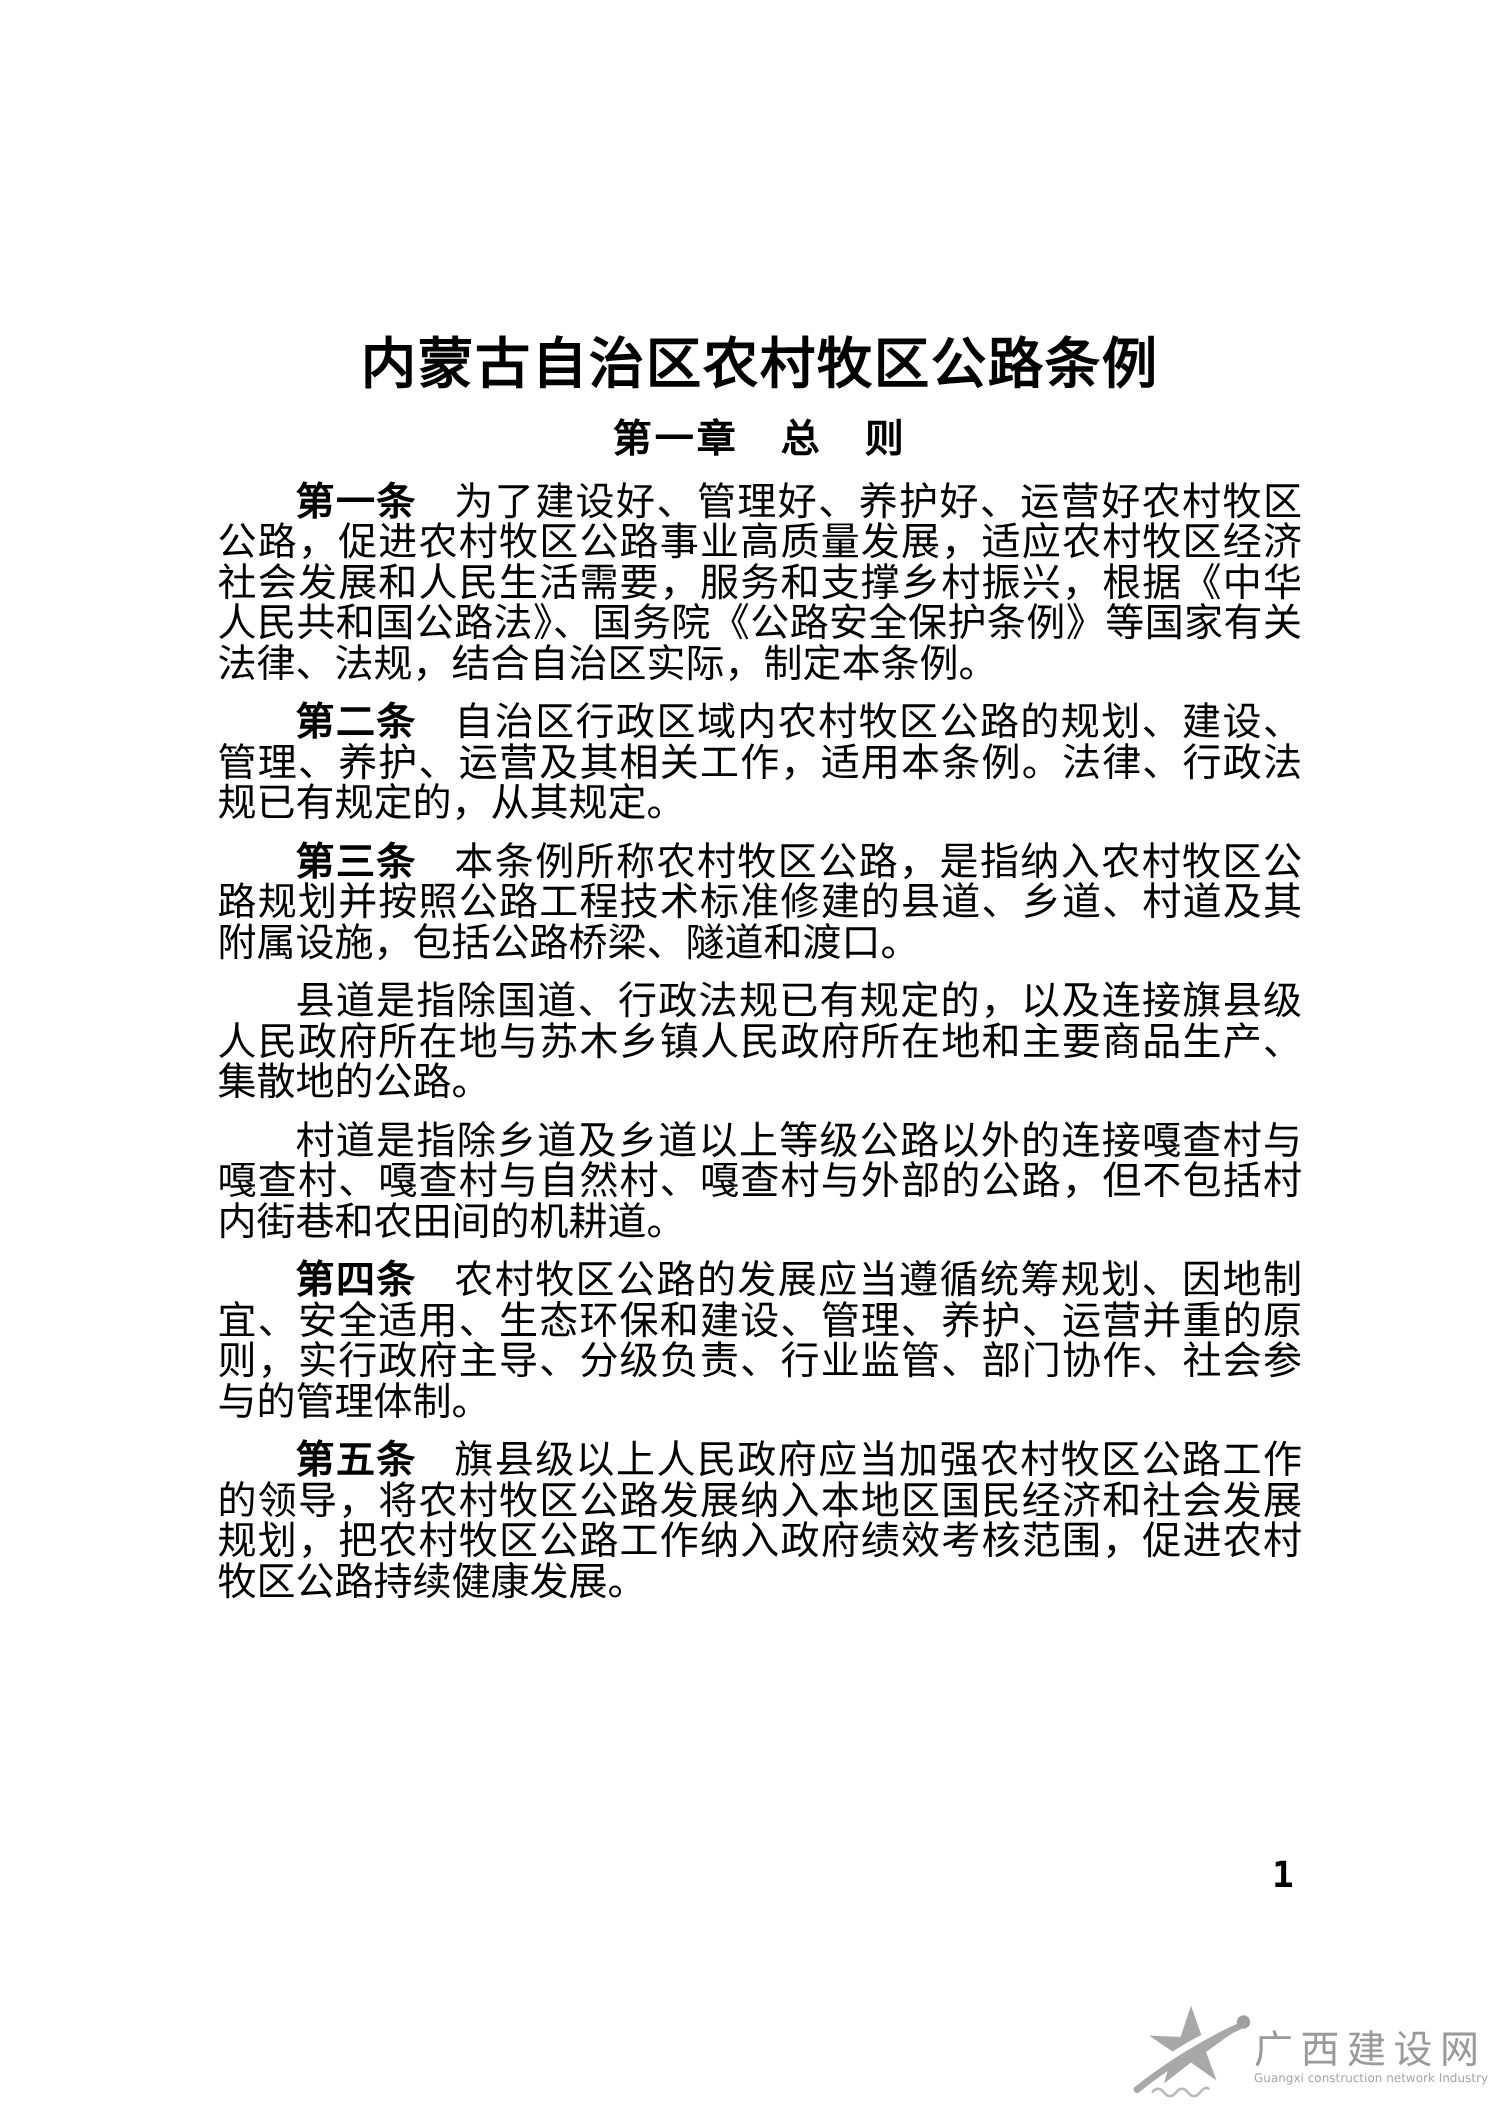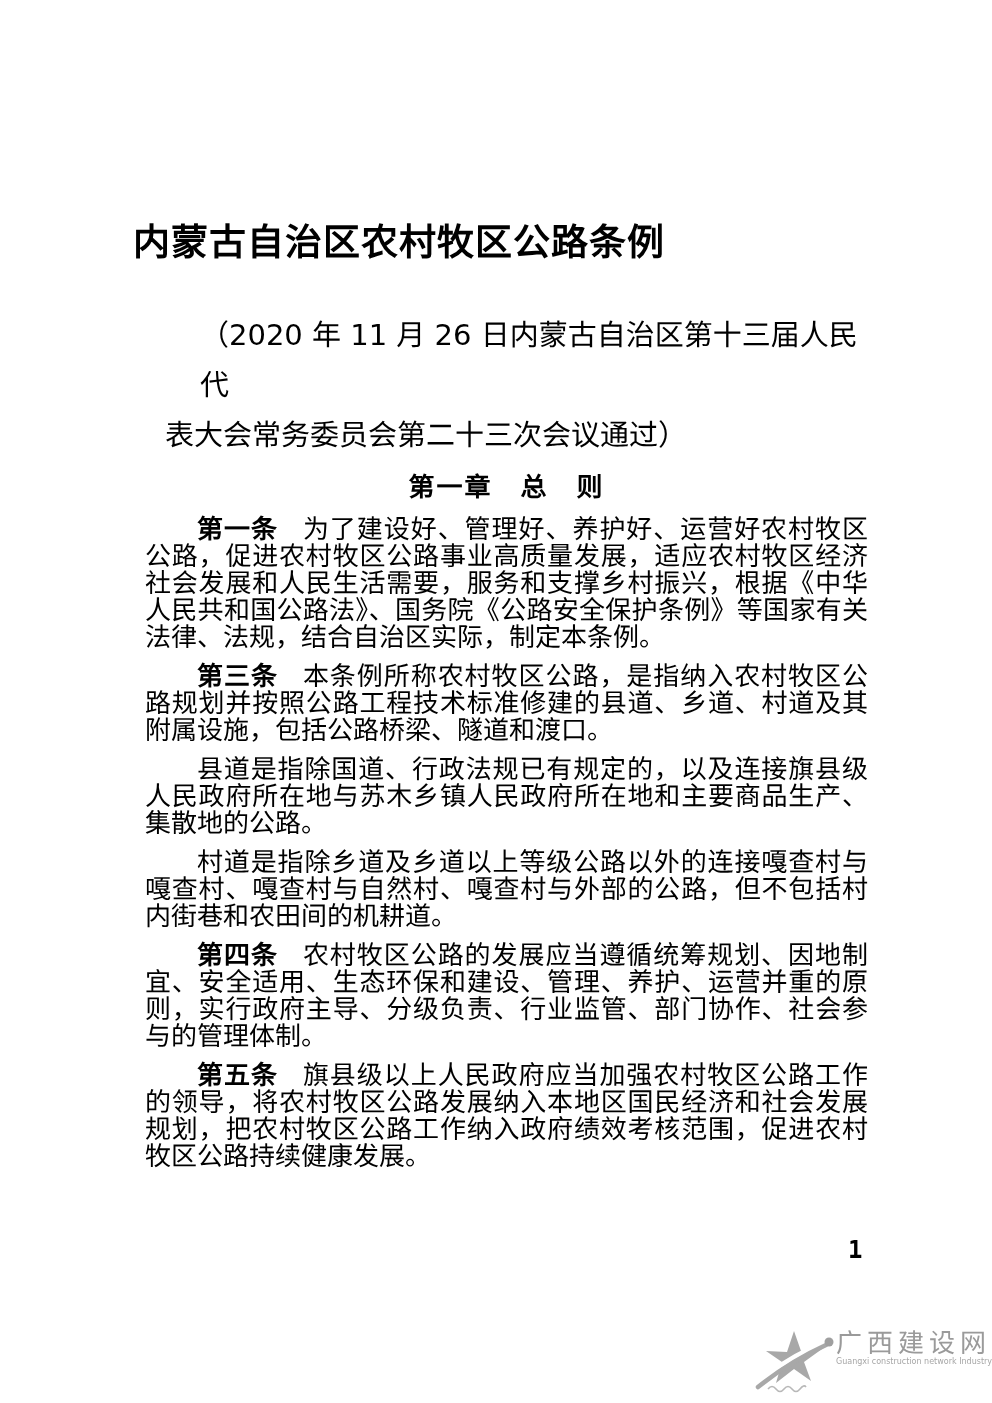--- a/index.html
+++ b/index.html
@@ -15,21 +15,21 @@
     background: #ffffff;
     overflow: hidden;
   }
   .content {
     position: absolute;
     left: 133px; top: 0;
     width: 747px;
   }
   .doc-title {
     margin: 220px 0 0 0;
-    text-align: left;
+    text-align: center;
     font-family: "DejaVu Sans", "Liberation Sans", sans-serif;
     font-weight: bold;
     font-size: 37px;
     line-height: 46px;
     letter-spacing: 1px;
   }
   .doc-subtitle {
     margin-top: 44px;
     font-family: "DejaVu Sans", "Liberation Sans", sans-serif;
     font-size: 29px;
@@ -70,20 +70,21 @@
     left: 848px;
     font-family: "DejaVu Sans Mono", "Liberation Mono", monospace;
     font-weight: bold;
     font-size: 24px;
   }
   .watermark {
     position: absolute;
     right: 6px; bottom: 2px;
     width: 232px; height: 72px;
     display: flex;
+    align-items: flex-end;
   }
   .wm-star { flex: 0 0 82px; height: 66px; }
   .wm-text-col {
     flex: 1;
     display: flex;
     flex-direction: column;
     align-items: flex-start;
     padding-bottom: 10px;
   }
   .wm-name {
@@ -103,29 +104,26 @@
   }
 </style>
 </head>
 <body>
 
 <div class="page">
   <div class="content">
 
     <h1 class="doc-title">内蒙古自治区农村牧区公路条例</h1>
 
-    <div class="doc-subtitle">
-      <div class="sub-line1">（2020 年 11 月 26 日内蒙古自治区第十三届人民代</div>
-      <div class="sub-line2">表大会常务委员会第二十三次会议通过）</div>
-    </div>
 
     <div class="chapter-heading">第一章　总　则</div>
 
     <div class="doc-body">
       <p class="para"><span class="article-label">第一条</span><span class="article-text">为了建设好、管理好、养护好、运营好农村牧区公路，促进农村牧区公路事业高质量发展，适应农村牧区经济社会发展和人民生活需要，服务和支撑乡村振兴，根据《中华人民共和国公路法》、国务院《公路安全保护条例》等国家有关法律、法规，结合自治区实际，制定本条例。</span></p>
+      <p class="para"><span class="article-label">第二条</span><span class="article-text">自治区行政区域内农村牧区公路的规划、建设、管理、养护、运营及其相关工作，适用本条例。法律、行政法规已有规定的，从其规定。</span></p>
       <p class="para"><span class="article-label">第三条</span><span class="article-text">本条例所称农村牧区公路，是指纳入农村牧区公路规划并按照公路工程技术标准修建的县道、乡道、村道及其附属设施，包括公路桥梁、隧道和渡口。</span></p>
       <p class="para"><span class="article-text">县道是指除国道、行政法规已有规定的，以及连接旗县级人民政府所在地与苏木乡镇人民政府所在地和主要商品生产、集散地的公路。</span></p>
       <p class="para"><span class="article-text">村道是指除乡道及乡道以上等级公路以外的连接嘎查村与嘎查村、嘎查村与自然村、嘎查村与外部的公路，但不包括村内街巷和农田间的机耕道。</span></p>
       <p class="para"><span class="article-label">第四条</span><span class="article-text">农村牧区公路的发展应当遵循统筹规划、因地制宜、安全适用、生态环保和建设、管理、养护、运营并重的原则，实行政府主导、分级负责、行业监管、部门协作、社会参与的管理体制。</span></p>
       <p class="para"><span class="article-label">第五条</span><span class="article-text">旗县级以上人民政府应当加强农村牧区公路工作的领导，将农村牧区公路发展纳入本地区国民经济和社会发展规划，把农村牧区公路工作纳入政府绩效考核范围，促进农村牧区公路持续健康发展。</span></p>
     </div>
 
   </div>
 
   <div class="page-number">1</div>

